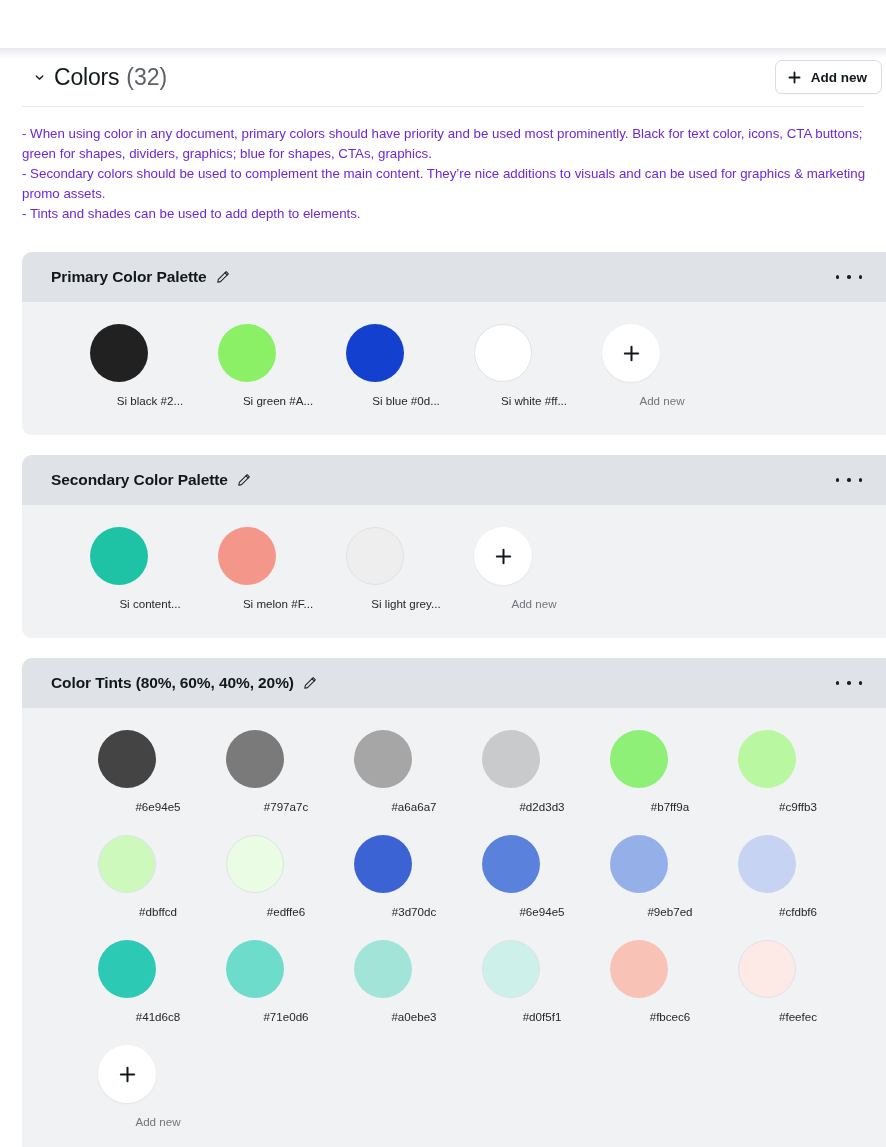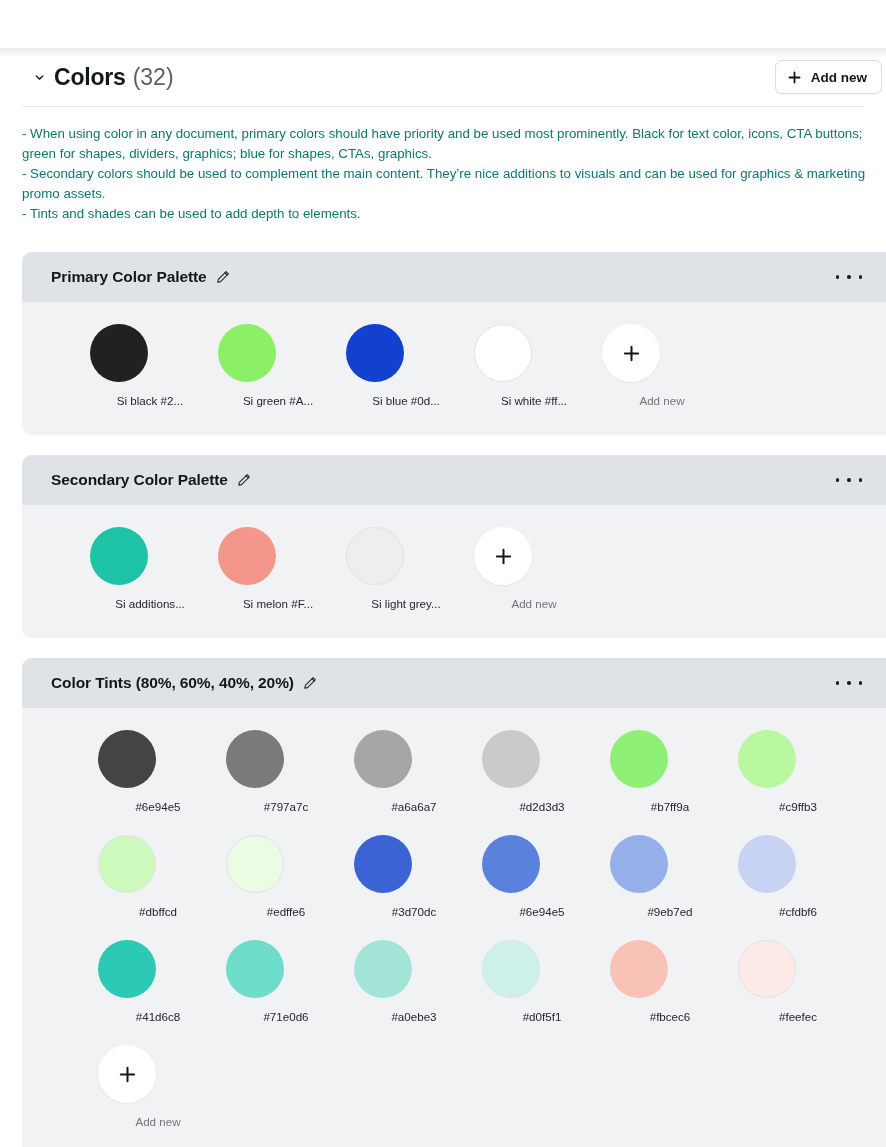--- a/index.html
+++ b/index.html
@@ -67,21 +67,21 @@
     display: flex; align-items: center; justify-content: center;
     margin-left: 8px;
     margin-right: 6px;
     color: #1c2024;
     flex: 0 0 auto;
   }
   .chevron-toggle svg { display: block; }
 
   .section-title {
     font-size: 23px;
-    font-weight: 700;
+    font-weight: 400;
     color: #11181c;
     letter-spacing: -0.2px;
     white-space: nowrap;
   }
   .section-count {
     font-size: 23px;
     font-weight: 400;
     color: #5c6066;
     margin-left: 7px;
   }
@@ -116,21 +116,21 @@
     margin: 0 22px 0 22px;
   }
 
   
   .desc {
     padding: 17px 6px 8px 22px;
   }
   .desc p {
     font-size: 13.3px;
     line-height: 20px;
-    color: #0f766e;
+    color: #6d28d9;
     max-width: 862px;
   }
 
   
   .card {
     margin-left: 22px;
     width: 872px;
     border-radius: 10px 0 0 10px;
     overflow: hidden;
     margin-top: 20px;
@@ -335,21 +335,21 @@
       <span class="dots-btn">
           <i></i>
           <i></i>
           <i></i>
         </span>
     </div>
     <div class="card-body">
       <div class="sec-grid">
         <div class="swatch pal">
           <span class="dot" style="background:#1ec3a6"></span>
-          <span class="swatch-label">Si additions...</span>
+          <span class="swatch-label">Si content...</span>
         </div>
         <div class="swatch pal">
           <span class="dot" style="background:#f5968a"></span>
           <span class="swatch-label">Si melon #F...</span>
         </div>
         <div class="swatch pal">
           <span class="dot bordered" style="background:#eeeeee"></span>
           <span class="swatch-label">Si light grey...</span>
         </div>
         <div class="swatch pal">

